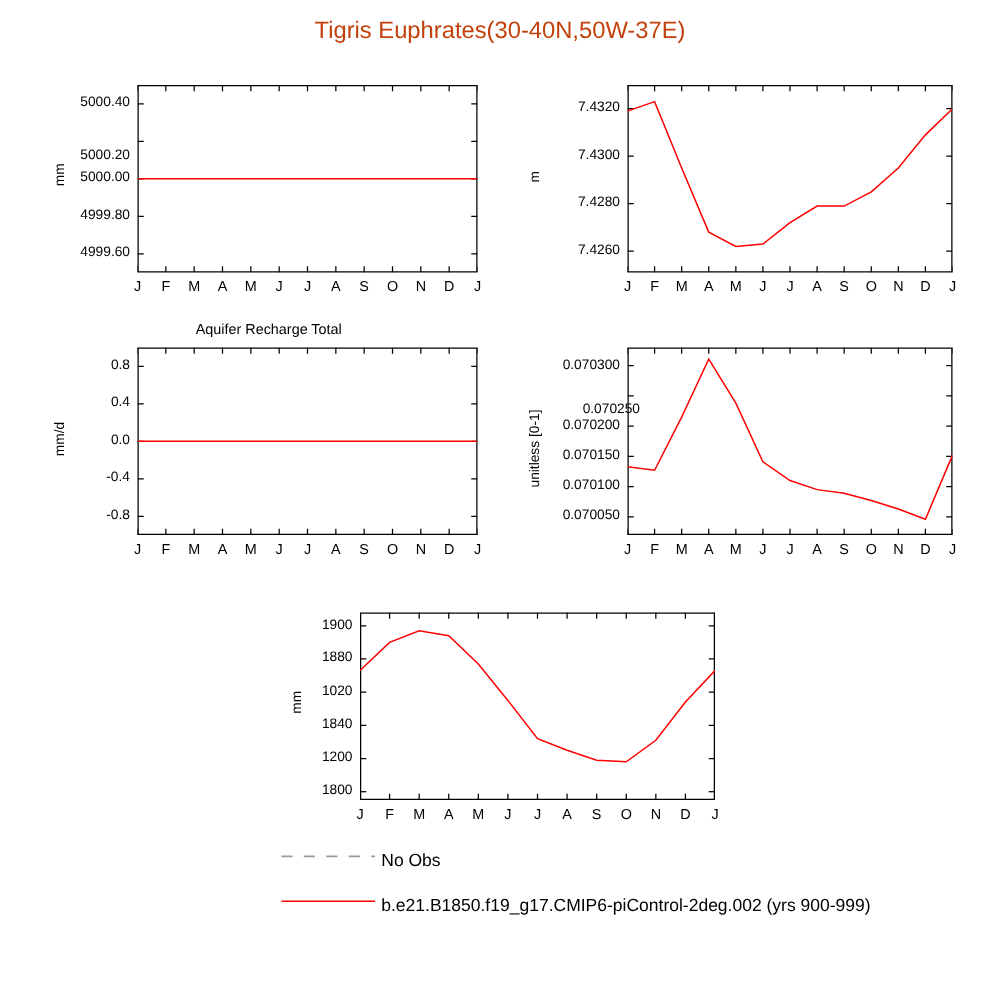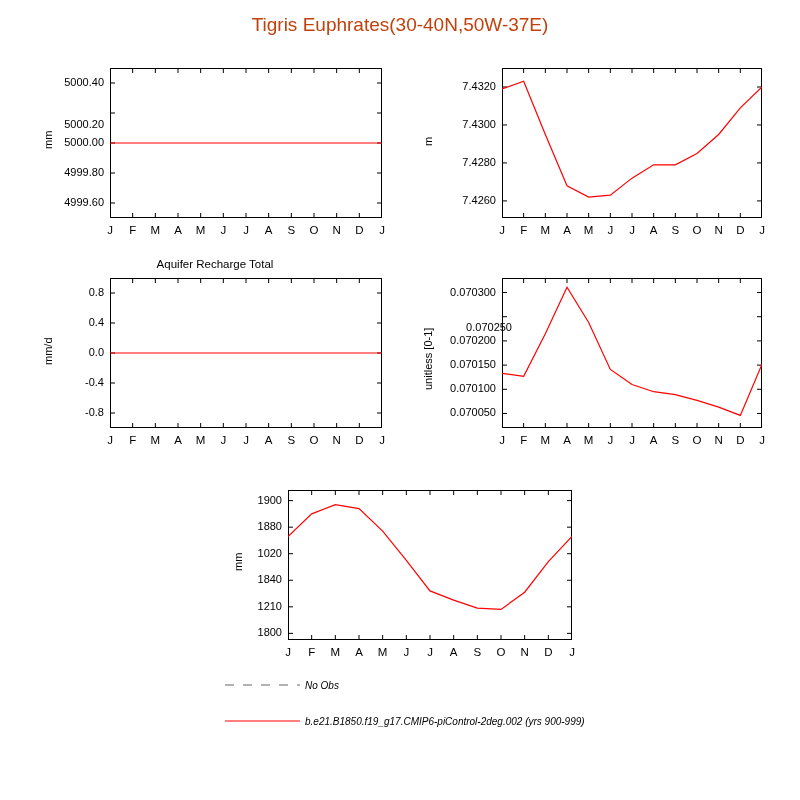--- a/index.html
+++ b/index.html
@@ -40,21 +40,21 @@
     white-space:nowrap;
   }
   .xtick{
     position:absolute;
     font-size:11.5px;
     text-align:center;
     width:14px;
   }
   svg{display:block;}
   .legend{position:absolute;font-size:8.5px;}
-  .legend-label{position:absolute;font-size:10px;white-space:nowrap;font-style:italic;}
+  .legend-label{position:absolute;font-size:14px;white-space:nowrap;}
 </style>
 </head>
 <body>
 
 <div class="main-title">Tigris Euphrates(30-40N,50W-37E)</div>
 
 <div class="panel" id="panel0" style="left:40px;top:48px;width:350px;height:190px;">
 <div class="plotbox" style="left: 70px; top: 20px; width: 272px; height: 150px;"></div>
     <svg width="272" height="150" style="position: absolute; left: 70px; top: 20px;">
       <line x1="0" x2="0" y1="0" y2="5" stroke="#000" stroke-width="1"></line>
@@ -340,21 +340,21 @@
       <line x1="284" x2="279" y1="90.26548672566372" y2="90.26548672566372" stroke="#000" stroke-width="1"></line>
       <line x1="0" x2="5" y1="63.71681415929203" y2="63.71681415929203" stroke="#000" stroke-width="1"></line>
       <line x1="284" x2="279" y1="63.71681415929203" y2="63.71681415929203" stroke="#000" stroke-width="1"></line>
       <line x1="0" x2="5" y1="37.168141592920364" y2="37.168141592920364" stroke="#000" stroke-width="1"></line>
       <line x1="284" x2="279" y1="37.168141592920364" y2="37.168141592920364" stroke="#000" stroke-width="1"></line>
       <line x1="0" x2="5" y1="10.619469026548671" y2="10.619469026548671" stroke="#000" stroke-width="1"></line>
       <line x1="284" x2="279" y1="10.619469026548671" y2="10.619469026548671" stroke="#000" stroke-width="1"></line>
       <polyline points="0.00,46.46 23.67,23.89 47.33,14.60 71.00,18.58 94.67,41.15 118.33,70.35 142.00,100.88 165.67,110.18 189.33,118.14 213.00,119.47 236.67,102.21 260.33,71.68 284.00,46.46" fill="none" stroke="#ff0000" stroke-width="1.2"></polyline>
     </svg>
     <div class="ytick" style="right: 297px; left: 0px; width: 52px; top: 156.363px;">1800</div>
-    <div class="ytick" style="right: 297px; left: 0px; width: 52px; top: 129.814px;">1210</div>
+    <div class="ytick" style="right: 297px; left: 0px; width: 52px; top: 129.814px;">1200</div>
     <div class="ytick" style="right: 297px; left: 0px; width: 52px; top: 103.265px;">1840</div>
     <div class="ytick" style="right: 297px; left: 0px; width: 52px; top: 76.7168px;">1020</div>
     <div class="ytick" style="right: 297px; left: 0px; width: 52px; top: 50.1681px;">1880</div>
     <div class="ytick" style="right: 297px; left: 0px; width: 52px; top: 23.6195px;">1900</div>
     <div class="xtick" style="left: 51px; top: 176px;">J</div>
     <div class="xtick" style="left: 74.6667px; top: 176px;">F</div>
     <div class="xtick" style="left: 98.3333px; top: 176px;">M</div>
     <div class="xtick" style="left: 122px; top: 176px;">A</div>
     <div class="xtick" style="left: 145.667px; top: 176px;">M</div>
     <div class="xtick" style="left: 169.333px; top: 176px;">J</div>

